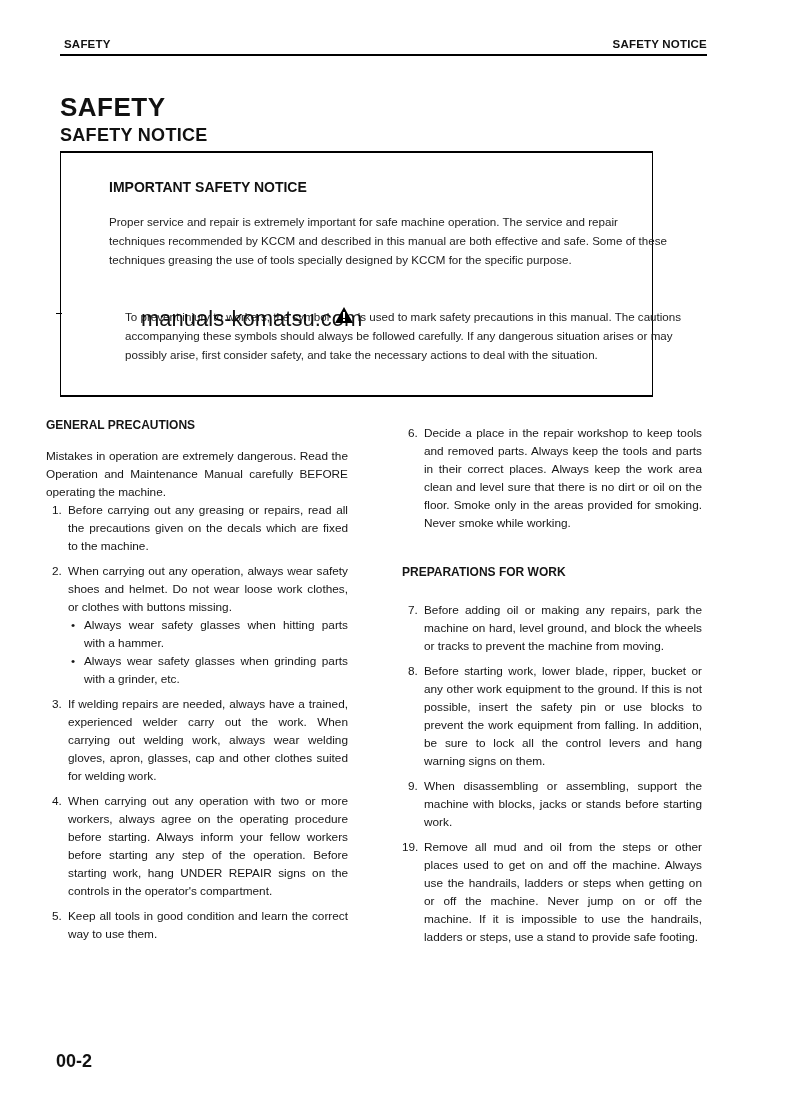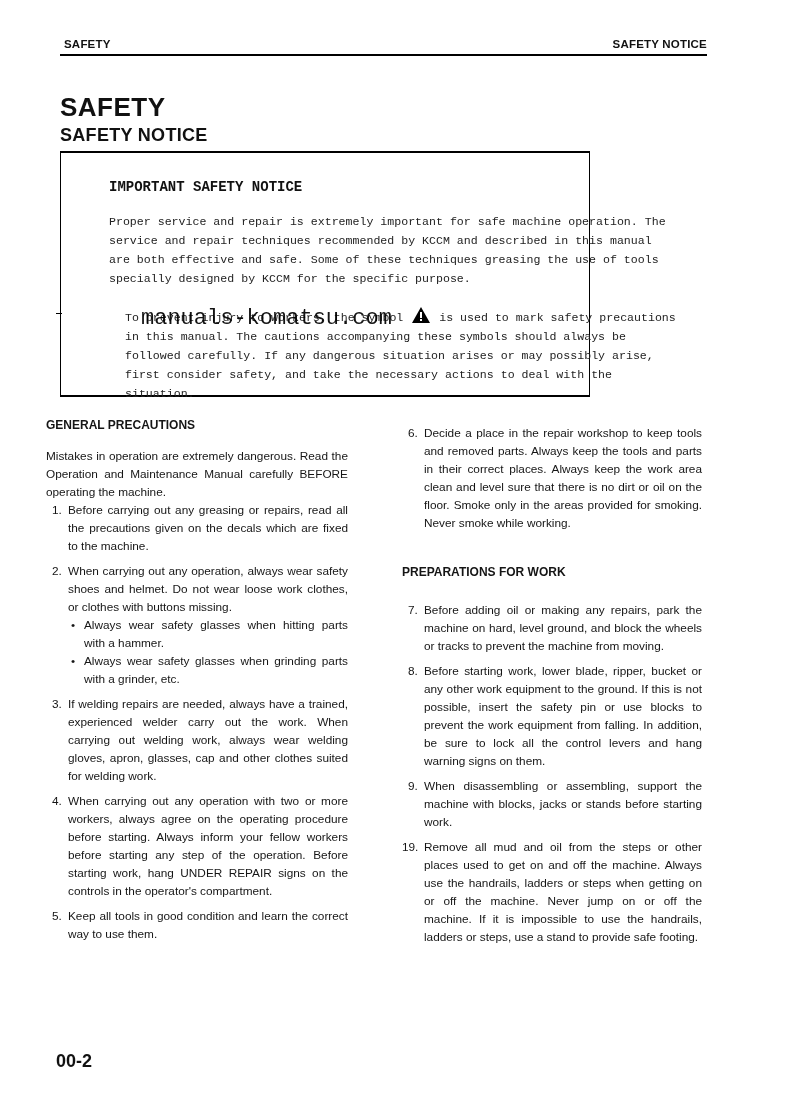--- a/index.html
+++ b/index.html
@@ -18,24 +18,23 @@
   .title-main {
     position: absolute; left: 60px; top: 92px;
     font-size: 26px; font-weight: bold; letter-spacing: 0.5px;
   }
   .title-sub {
     position: absolute; left: 60px; top: 125px;
     font-size: 18px; font-weight: bold; letter-spacing: 0.3px;
   }
 
   .notice-box {
-    position: absolute; left: 60px; top: 151px; width: 530px; height: 246px;
+    position: absolute; left: 60px; top: 151px; width: 593px; height: 246px;
     border: 1px solid #000; border-top: 2px solid #000; border-bottom: 2px solid #000;
     box-sizing: border-box;
-    font-family: Liberation Mono, monospace;
   }
   .notice-title {
     position: absolute; left: 48px; top: 26px;
     font-size: 14px; font-weight: bold;
   }
   .notice-para {
     position: absolute; left: 48px; width: 560px;
     font-size: 11.6px; line-height: 19px; color: #222;
   }
   .notice-para.p1 { top: 59px; }

